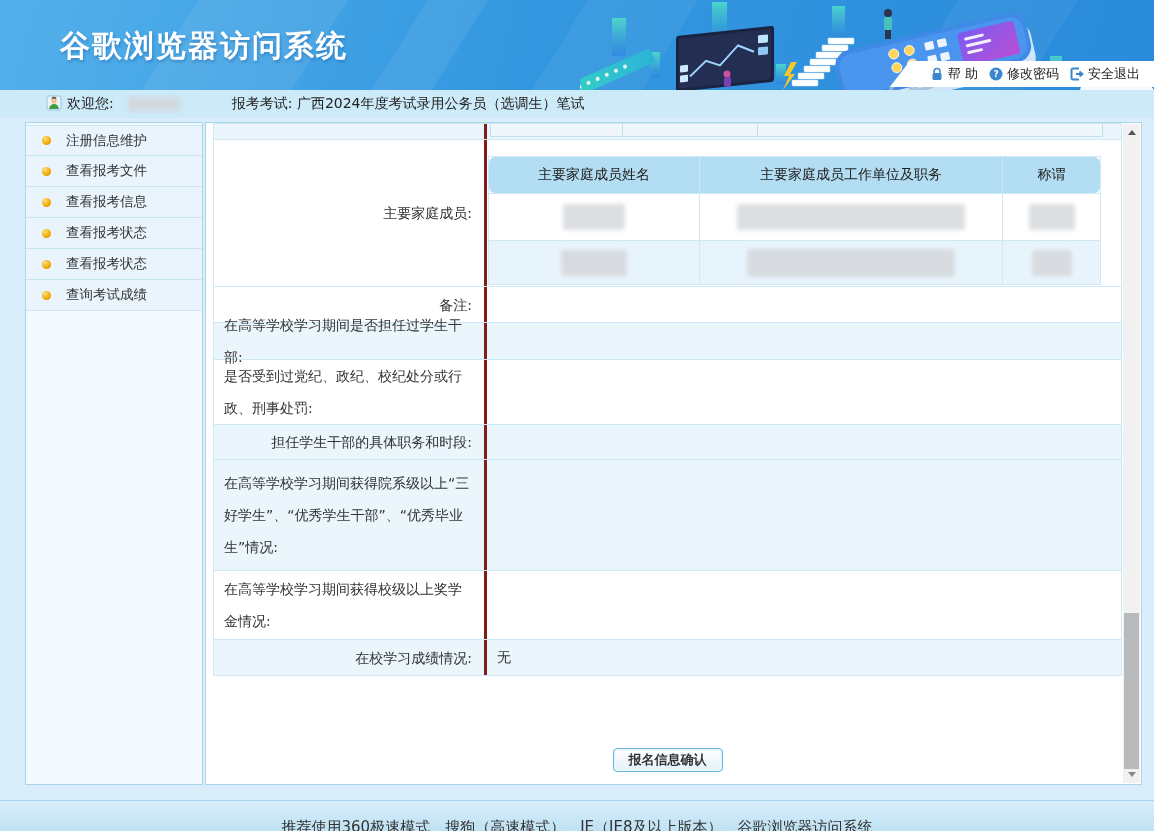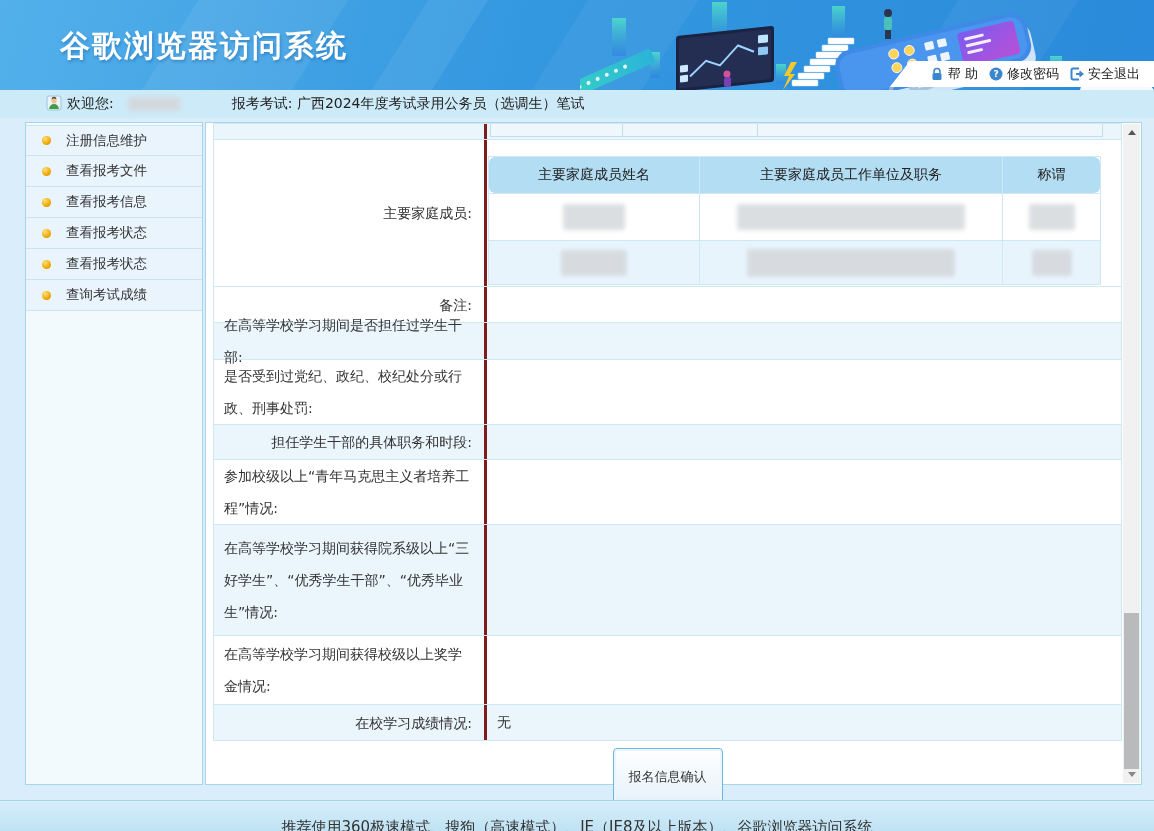--- a/index.html
+++ b/index.html
@@ -79,21 +79,21 @@
   .fam-row { display:flex; height:47px; border-top:1px solid #cfe8f6; background:#fff; }
   .fam-row.alt2 { background:#e8f4fc; height:44px; }
   .fc { display:flex; align-items:center; justify-content:center; }
   .fc1 { width:211px; border-right:1px solid #cfe8f6; }
   .fc2 { width:303px; border-right:1px solid #cfe8f6; }
   .fc3 { width:97px; }
 
   .btn-area { position:absolute; left:7px; top:625px; width:909px; text-align:center; }
   .confirm-btn { display:inline-block; border:1px solid #6fb6e1; border-radius:4px;
     background:linear-gradient(#ffffff,#e3f1fa); box-shadow:inset 0 0 0 2px #eaf6fd;
-    padding:19px 15px; font-size:13px; color:#333; cursor:pointer; }
+    padding:2px 15px; font-size:13px; color:#333; cursor:pointer;font-weight:bold; }
 
   
   .sb { position:absolute; top:1px; right:1px; width:17px; height:659px; background:#f1f1f1; }
   .sb-up,.sb-down { position:absolute; left:0; width:17px; height:17px; display:flex;
     align-items:center; justify-content:center; cursor:pointer; }
   .sb-up { top:0; } .sb-down { bottom:0; }
   .tri-up { width:0;height:0;border-left:4px solid transparent;border-right:4px solid transparent;border-bottom:5px solid #555; }
   .tri-down { width:0;height:0;border-left:4px solid transparent;border-right:4px solid transparent;border-top:5px solid #888; }
   .sb-thumb { position:absolute; left:1px; top:489px; width:15px; height:156px; background:#b8babc; cursor:pointer; }
 
@@ -348,24 +348,20 @@
       <div class="row h65">
         <div class="lbl">是否受到过党纪、政纪、校纪处分或行政、刑事处罚:</div>
         <div class="val"></div>
       </div>
 
       <div class="row alt h35">
         <div class="lbl">担任学生干部的具体职务和时段:</div>
         <div class="val"></div>
       </div>
 
-      <div class="row h65">
-        <div class="lbl">参加校级以上“青年马克思主义者培养工程”情况:</div>
-        <div class="val"></div>
-      </div>
 
       <div class="row alt h95">
         <div class="lbl">在高等学校学习期间获得院系级以上“三好学生”、“优秀学生干部”、“优秀毕业生”情况:</div>
         <div class="val"></div>
       </div>
 
       <div class="row h69">
         <div class="lbl">在高等学校学习期间获得校级以上奖学金情况:</div>
         <div class="val"></div>
       </div>

